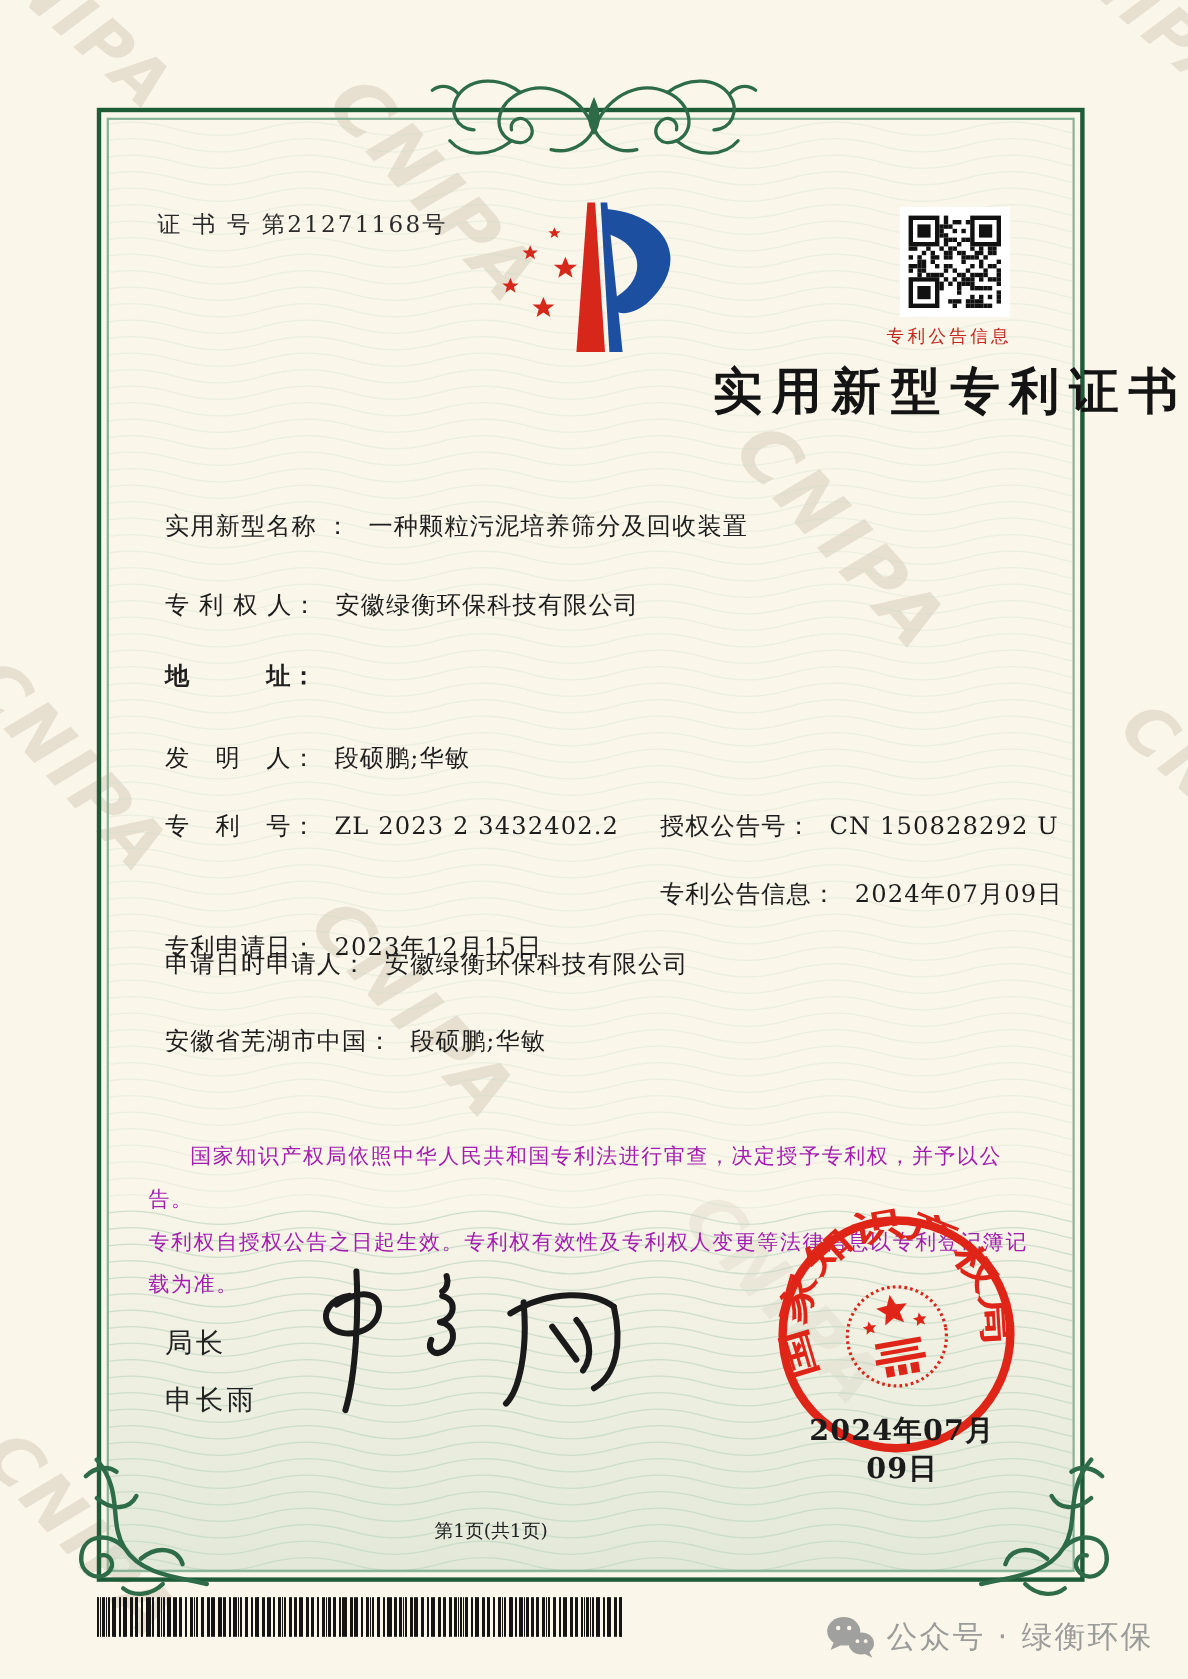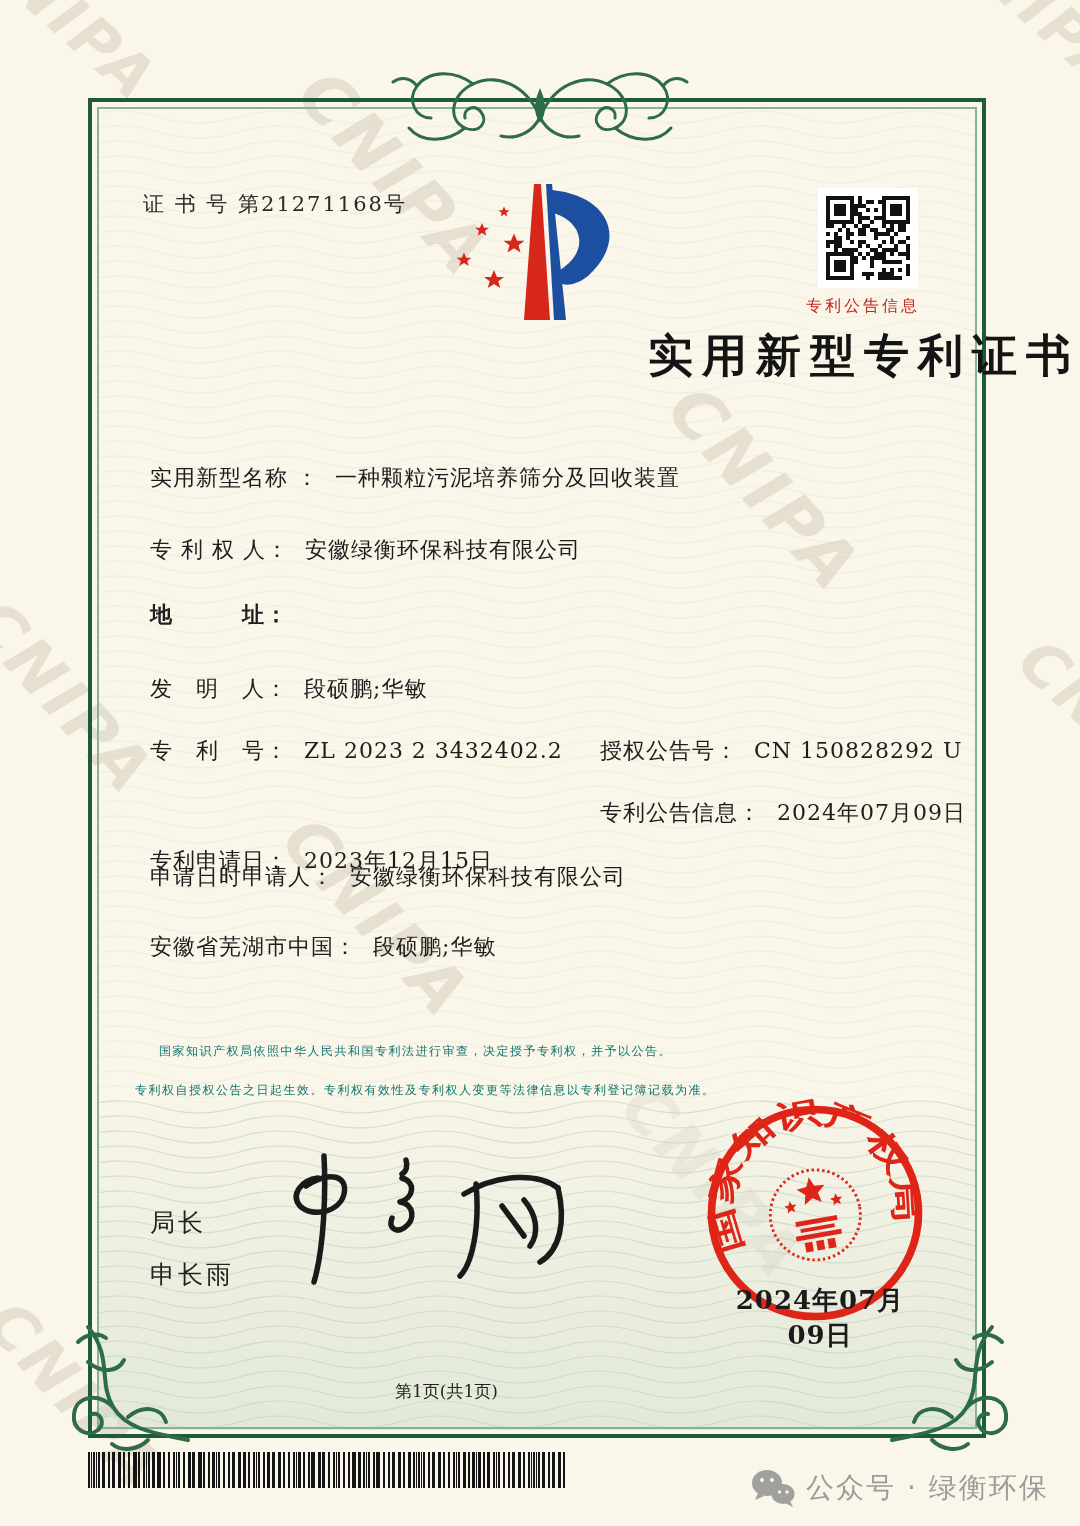--- a/index.html
+++ b/index.html
@@ -27,25 +27,25 @@
       font-family:"DejaVu Serif",serif;}
   
   .row{position:absolute;font-size:22px;letter-spacing:1px;color:#1d1d1d;white-space:nowrap;}
   .row .lab{display:inline-block;}
   .row .val{display:inline-block;margin-left:8px;}
   .addr-row{position:absolute;left:150px;top:600px;width:720px;font-size:22px;
       letter-spacing:1px;display:flex;white-space:normal;font-weight:bold;}
   .addr-row .lab{flex:0 0 148px;}
   .addr-row .val{flex:1;line-height:37px;}
   
-  .statement{left:135px;top:1032px;width:812px;font-size:12px;color:#0f766e;
+  .statement{left:135px;top:1032px;width:812px;font-size:19px;color:#a21caf;
       line-height:39px;letter-spacing:1.5px;}
   .statement .l1{text-indent:2em;}
   
-  .director{left:150px;top:1196px;font-family:Liberation Sans, sans-serif;
+  .director{left:150px;top:1196px;font-family:Liberation Serif, serif;
       font-size:25px;color:#222;line-height:52px;letter-spacing:3px;}
   
   .seal-date{left:725px;top:1283px;width:190px;text-align:center;font-size:26px;
       font-weight:bold;color:#1b1b1b;letter-spacing:1px;}
   
   .page-no{left:0;top:1380px;width:893px;text-align:center;font-size:17px;color:#222;}
   .barcode{left:88px;top:1452px;width:480px;height:36px;
       background:
        repeating-linear-gradient(90deg,#141414 0 2px,transparent 2px 5px),
        repeating-linear-gradient(90deg,#141414 0 1px,transparent 1px 8px),

